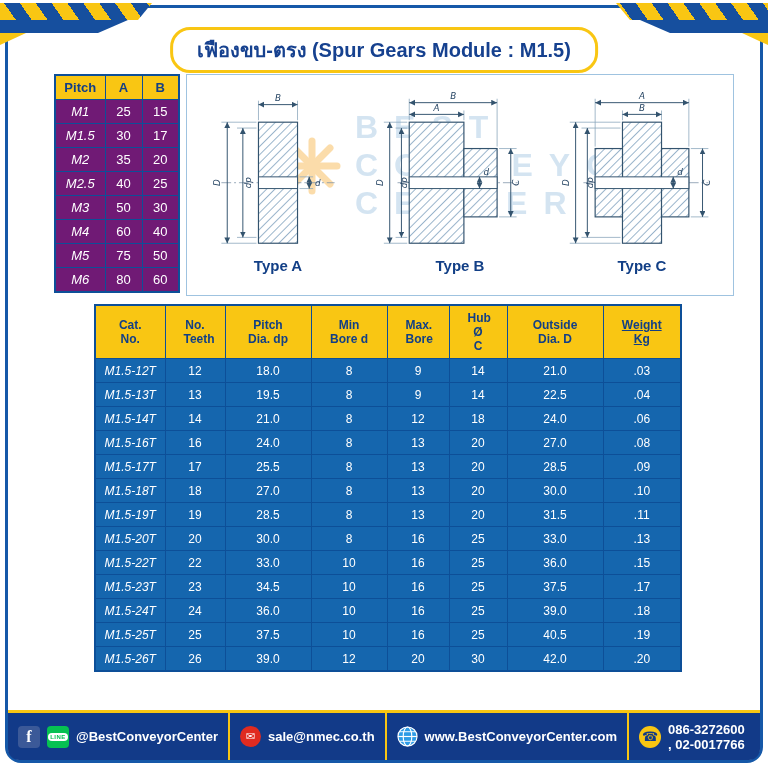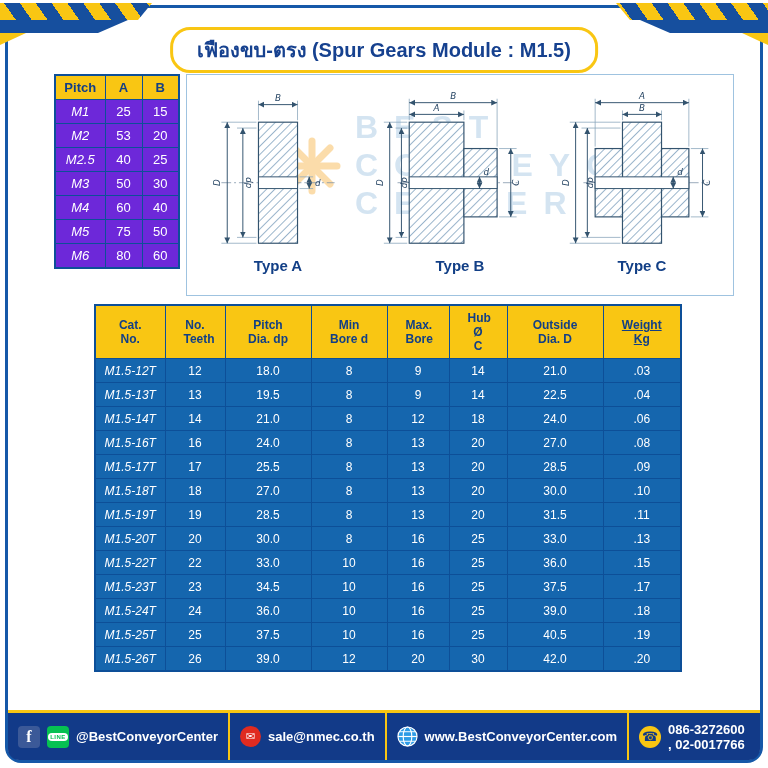--- a/index.html
+++ b/index.html
@@ -35,21 +35,21 @@
   .pitch-table {
     position:absolute; left:54px; top:74px; border-collapse:collapse;
     table-layout:fixed; border:2px solid #0d4f98;
   }
   .pitch-table th, .pitch-table td {
     border:1px solid #0d4f98; text-align:center; font-size:13px; padding:4px 2px;
   }
   .pitch-table th { background:#f9c613; color:#123f86; font-weight:bold; }
   .pitch-table th:nth-child(1){ width:50px; }
   .pitch-table th:nth-child(2), .pitch-table th:nth-child(3){ width:37px; }
-  .pitch-table td { background:#6d28d9; color:#ffffff; }
+  .pitch-table td { background:#701a75; color:#ffffff; }
   .pitch-table td.first-col { font-style:italic; }
 
   
   .drawing-panel {
     position:absolute; left:186px; top:74px; width:548px; height:222px;
     border:1px solid #9fc3e0; background:#fff;
   }
   .watermark {
     position:absolute; left:96px; top:34px; display:flex; gap:14px; align-items:center;
     opacity:0.38; pointer-events:none;
@@ -164,22 +164,27 @@
           <th>B</th>
         </tr>
       </thead>
     <tbody>
         <tr>
           <td class="first-col">M1</td>
           <td>25</td>
           <td>15</td>
         </tr>
         <tr>
+          <td class="first-col">M1.5</td>
+          <td>30</td>
+          <td>17</td>
+        </tr>
+        <tr>
           <td class="first-col">M2</td>
-          <td>53</td>
+          <td>35</td>
           <td>20</td>
         </tr>
         <tr>
           <td class="first-col">M2.5</td>
           <td>40</td>
           <td>25</td>
         </tr>
         <tr>
           <td class="first-col">M3</td>
           <td>50</td>

